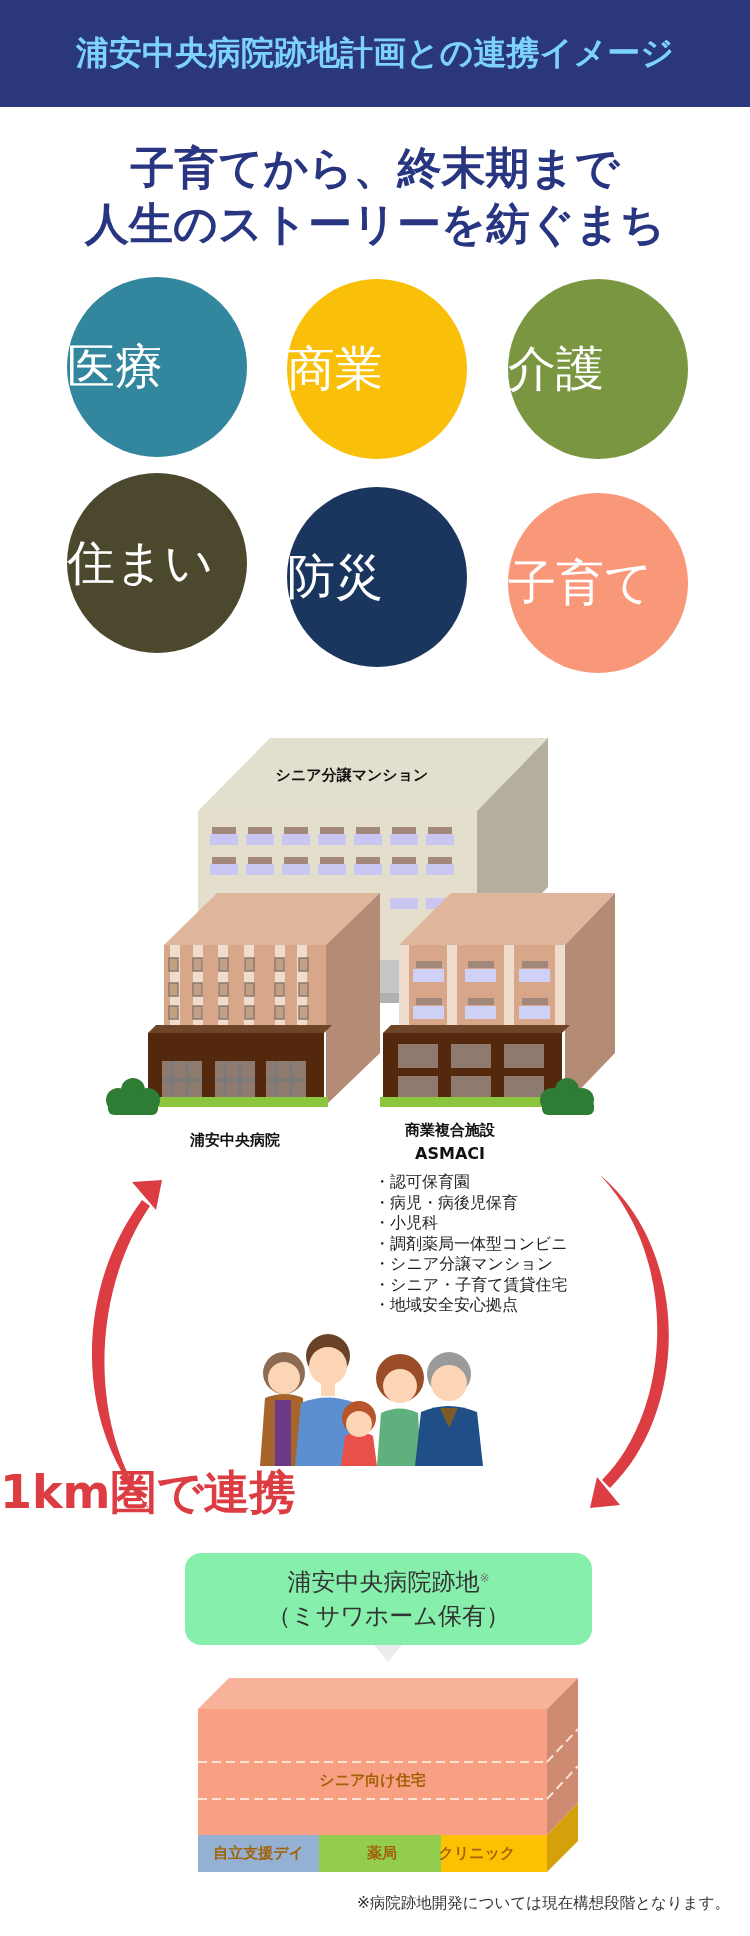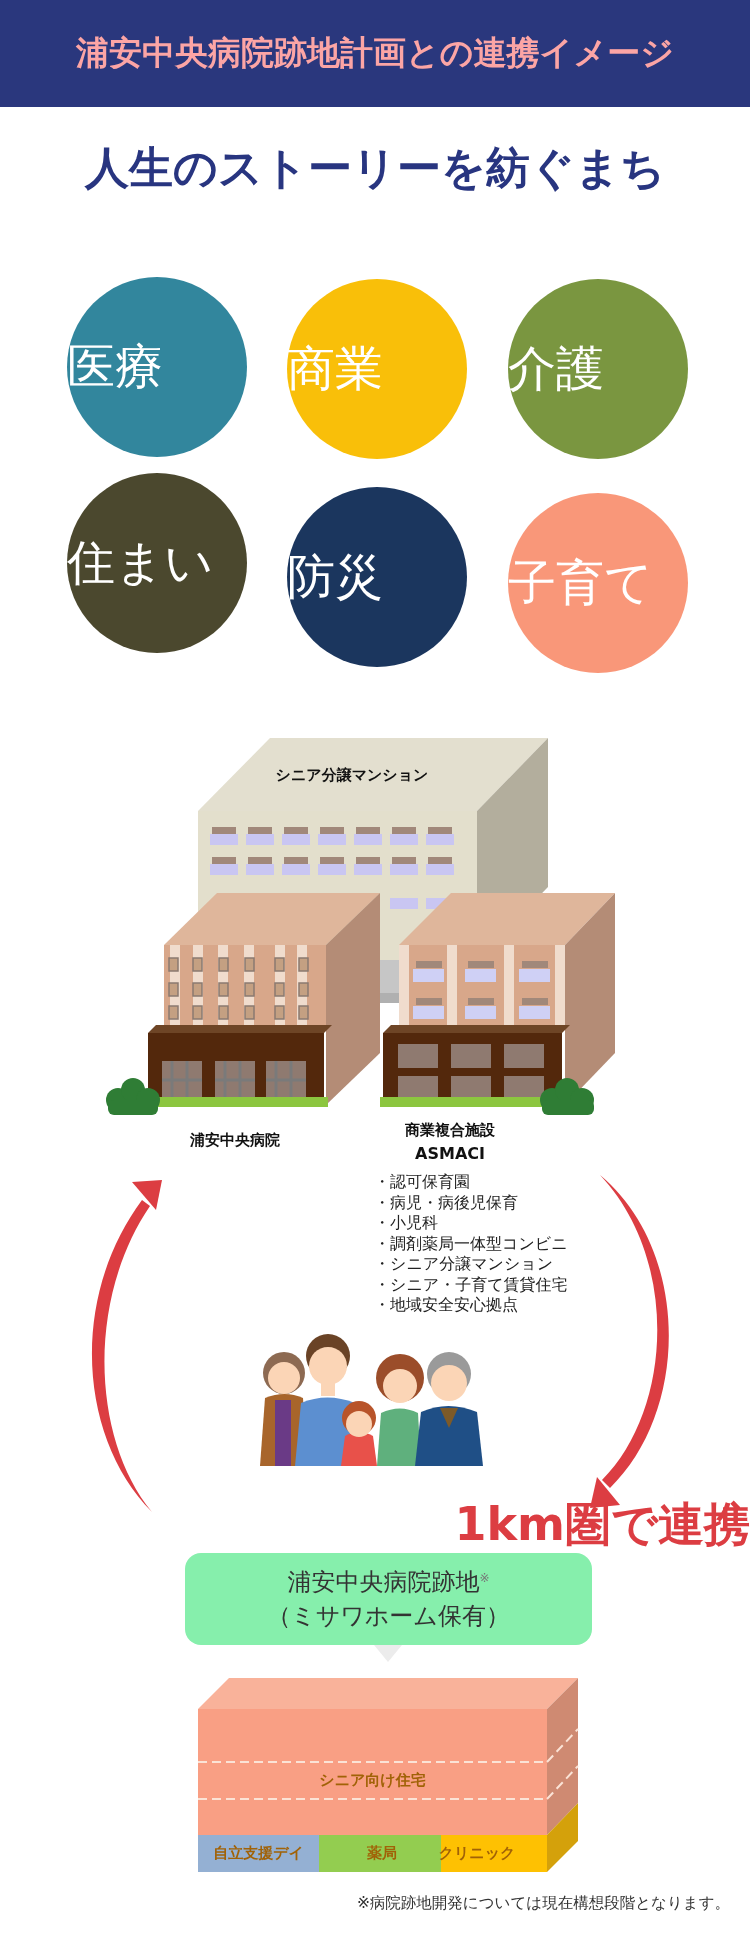--- a/index.html
+++ b/index.html
@@ -1,50 +1,51 @@
 <!DOCTYPE html>
 <html><head>
 <meta charset="utf-8">
 <style>
   * { box-sizing: border-box; margin: 0; padding: 0; }
   html, body { width: 750px; height: 1936px; background: #ffffff; overflow: hidden; }
   body { position: relative; font-family: "DejaVu Sans", "Liberation Sans", sans-serif; }
   .abs { position: absolute; }
 
   .header { left: 0; top: 0; width: 750px; height: 107px; background: #2a377d; display: flex; align-items: center; justify-content: center; }
-  .header-title { color: #fca5a5; font-size: 33px; font-weight: bold; letter-spacing: 0px; }
+  .header-title { color: #7dd3fc; font-size: 33px; font-weight: bold; letter-spacing: 0px; }
 
   .headline { left: 0; top: 140px; width: 750px; text-align: center; color: #283580; font-weight: bold; font-size: 44px; line-height: 56px; }
 
   .circle { width: 180px; height: 180px; border-radius: 50%; display: flex; align-items: center; justify-content: flex-start; color: #fff; font-size: 48px; }
 
   .scene { left: 0; top: 720px; width: 750px; height: 420px; }
   .bld-label { font-weight: bold; font-size: 15px; color: #111; text-align: center; }
 
   .asmaci-list { left: 374px; top: 1172px; font-size: 16px; line-height: 20.5px; color: #222; }
   .asmaci-list li { list-style: none; white-space: nowrap; }
   .asmaci-list li::before { content: "・"; }
 
-  .tagline { left: 0; top: 1462px; width: 750px; text-align: right; color: #dc3d42; font-weight: bold; font-size: 46px; margin-top: 32px; }
+  .tagline { left: 0; top: 1462px; width: 750px; text-align: left; color: #dc3d42; font-weight: bold; font-size: 46px; }
 
   .bubble { left: 185px; top: 1553px; width: 407px; height: 92px; background: #86efac; border-radius: 16px; text-align: center; color: #333; font-size: 24px; line-height: 34px; padding-top: 12px; }
   .bubble-tail { left: 374px; top: 1645px; width: 0; height: 0; border-left: 14px solid transparent; border-right: 14px solid transparent; border-top: 17px solid #ececec; }
   .bubble sup { font-size: 12px; vertical-align: top; position: relative; top: -4px; color: #777; }
 
   .box-label { font-weight: bold; font-size: 15px; color: #a16207; }
   .footnote { left: 300px; top: 1893px; width: 430px; text-align: right; font-size: 15.5px; color: #333; }
 </style>
 </head>
 <body>
 
 <div class="abs header">
   <span class="header-title">浦安中央病院跡地計画との連携イメージ</span>
 </div>
 
 <div class="abs headline">
+  <div>子育てから、終末期まで</div>
   <div>人生のストーリーを紡ぐまち</div>
 </div>
 
 <div class="abs circle" style="left:67px;top:277px;background:#32869d;">
   <span>医療</span>
 </div>
 <div class="abs circle" style="left:287px;top:279px;background:#f9bf09;">
   <span>商業</span>
 </div>
 <div class="abs circle" style="left:508px;top:279px;background:#7a9640;">

